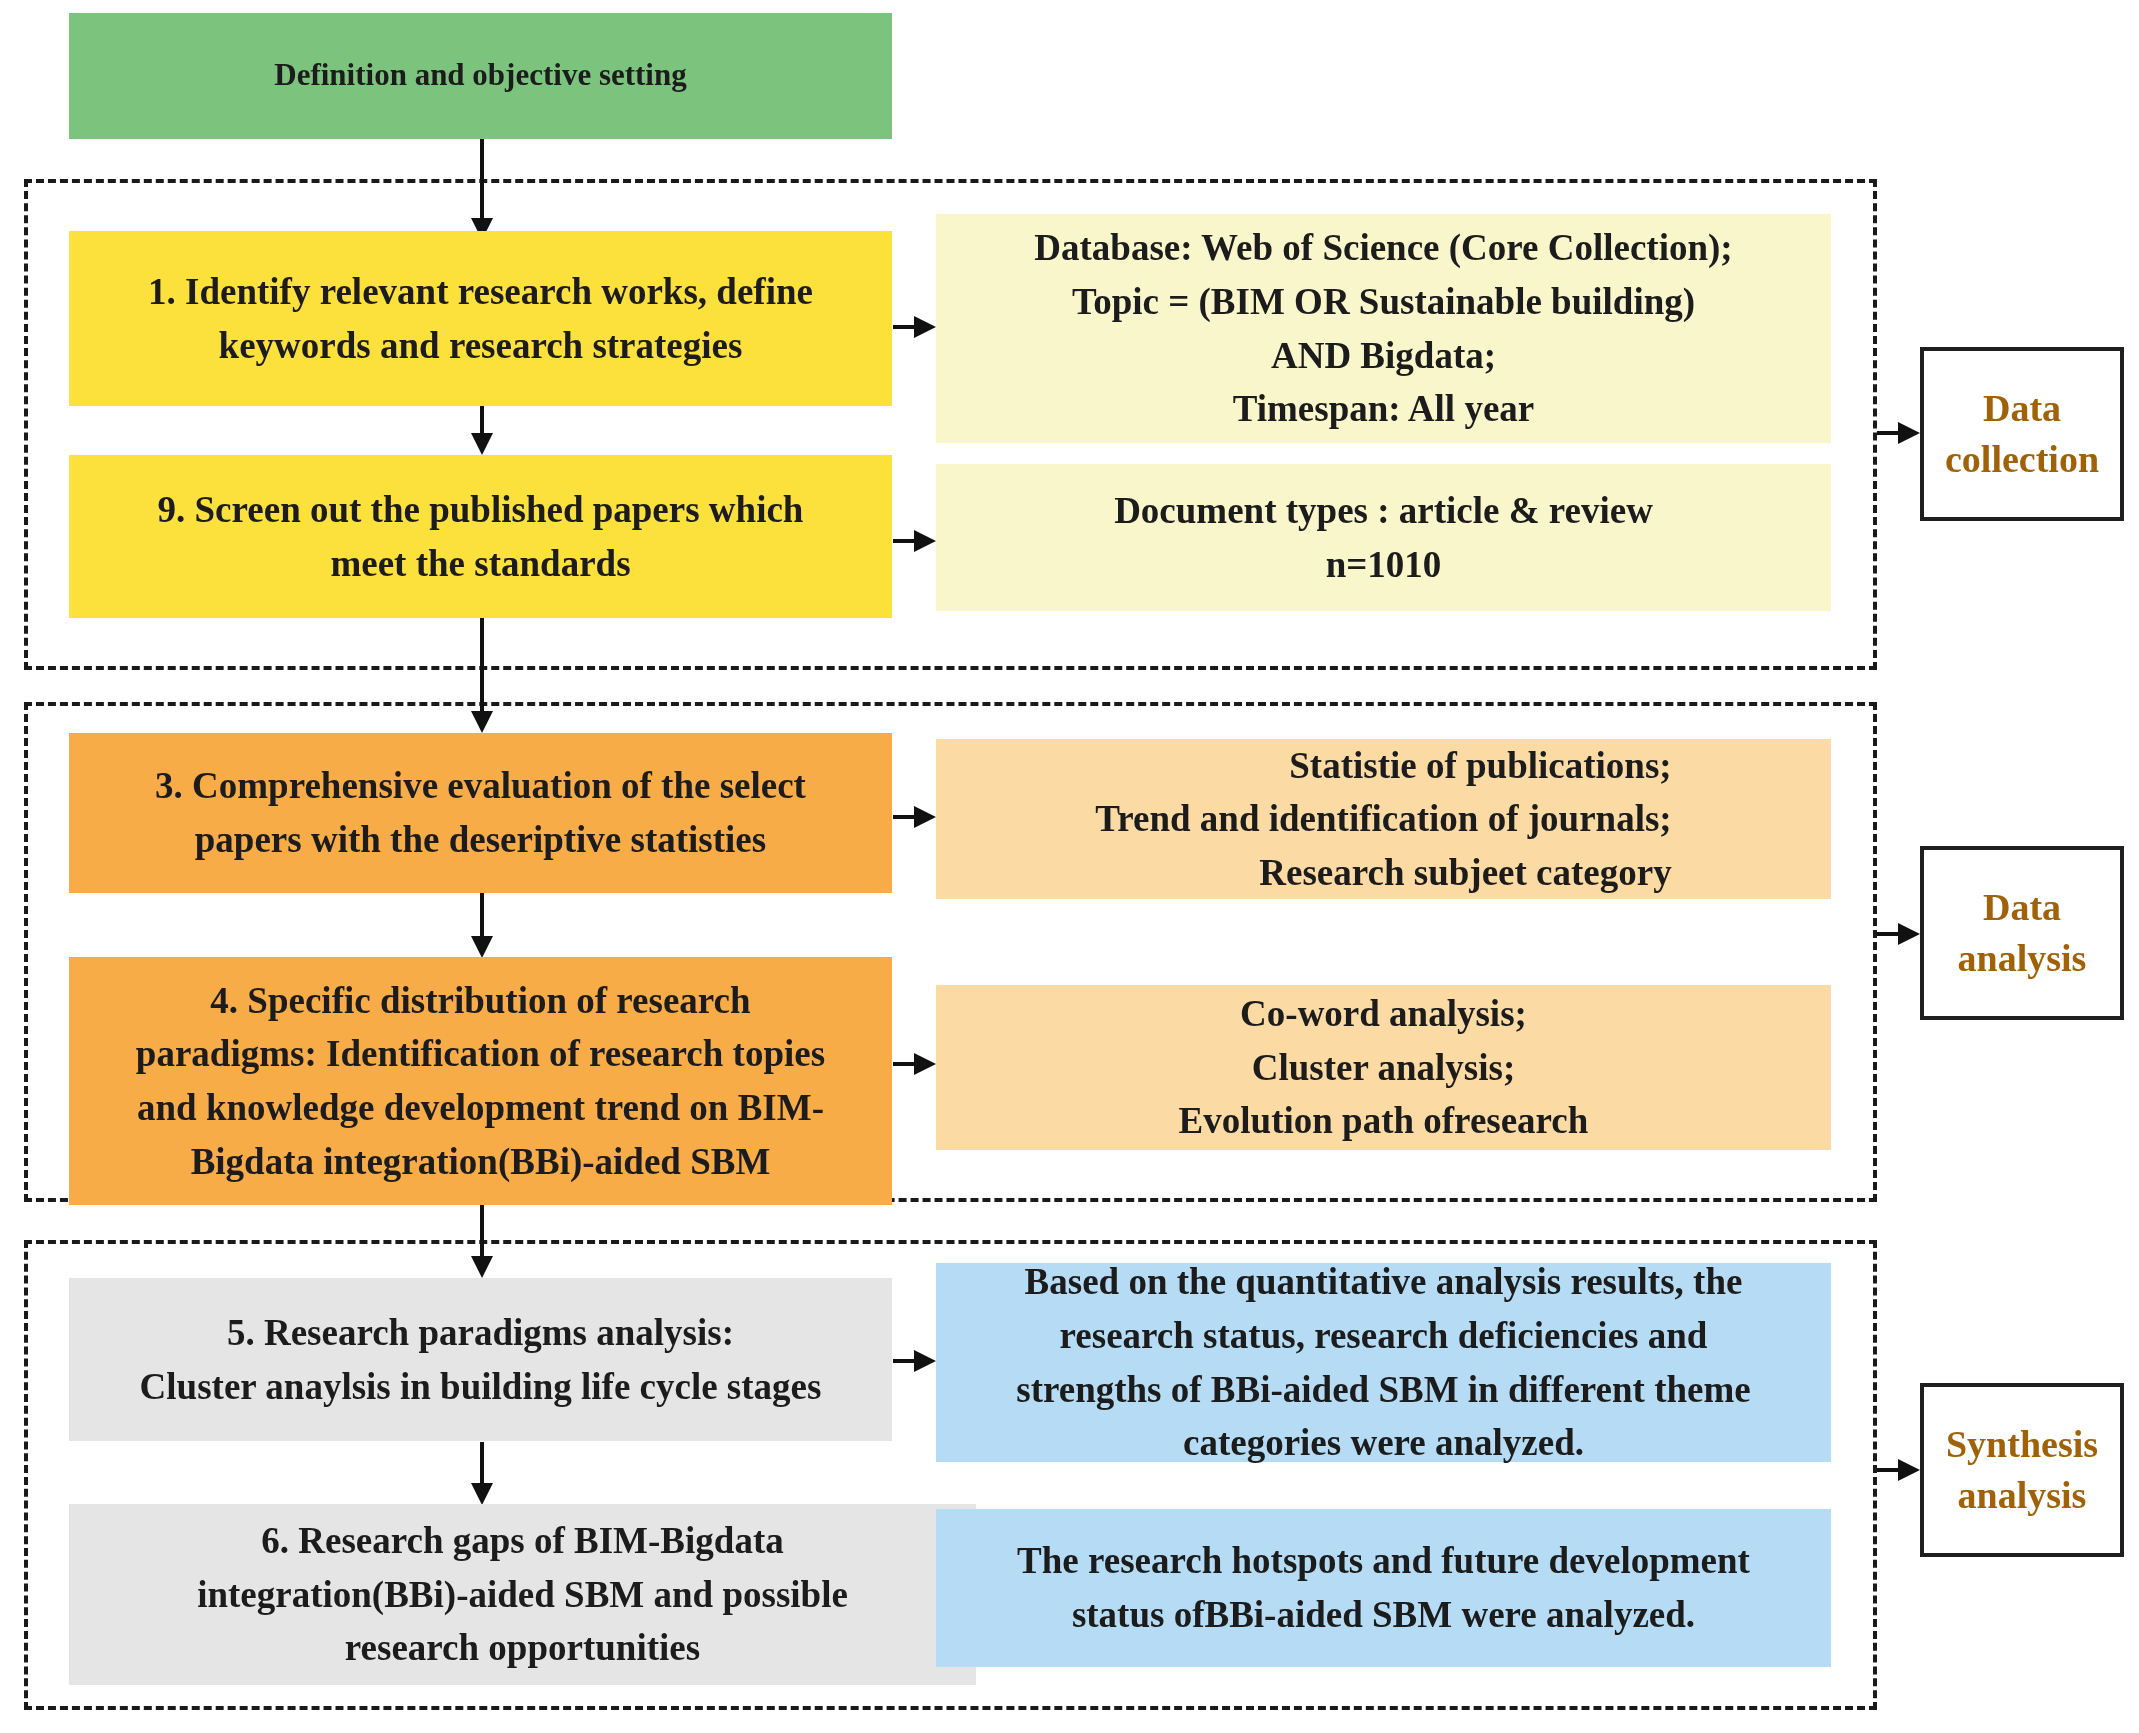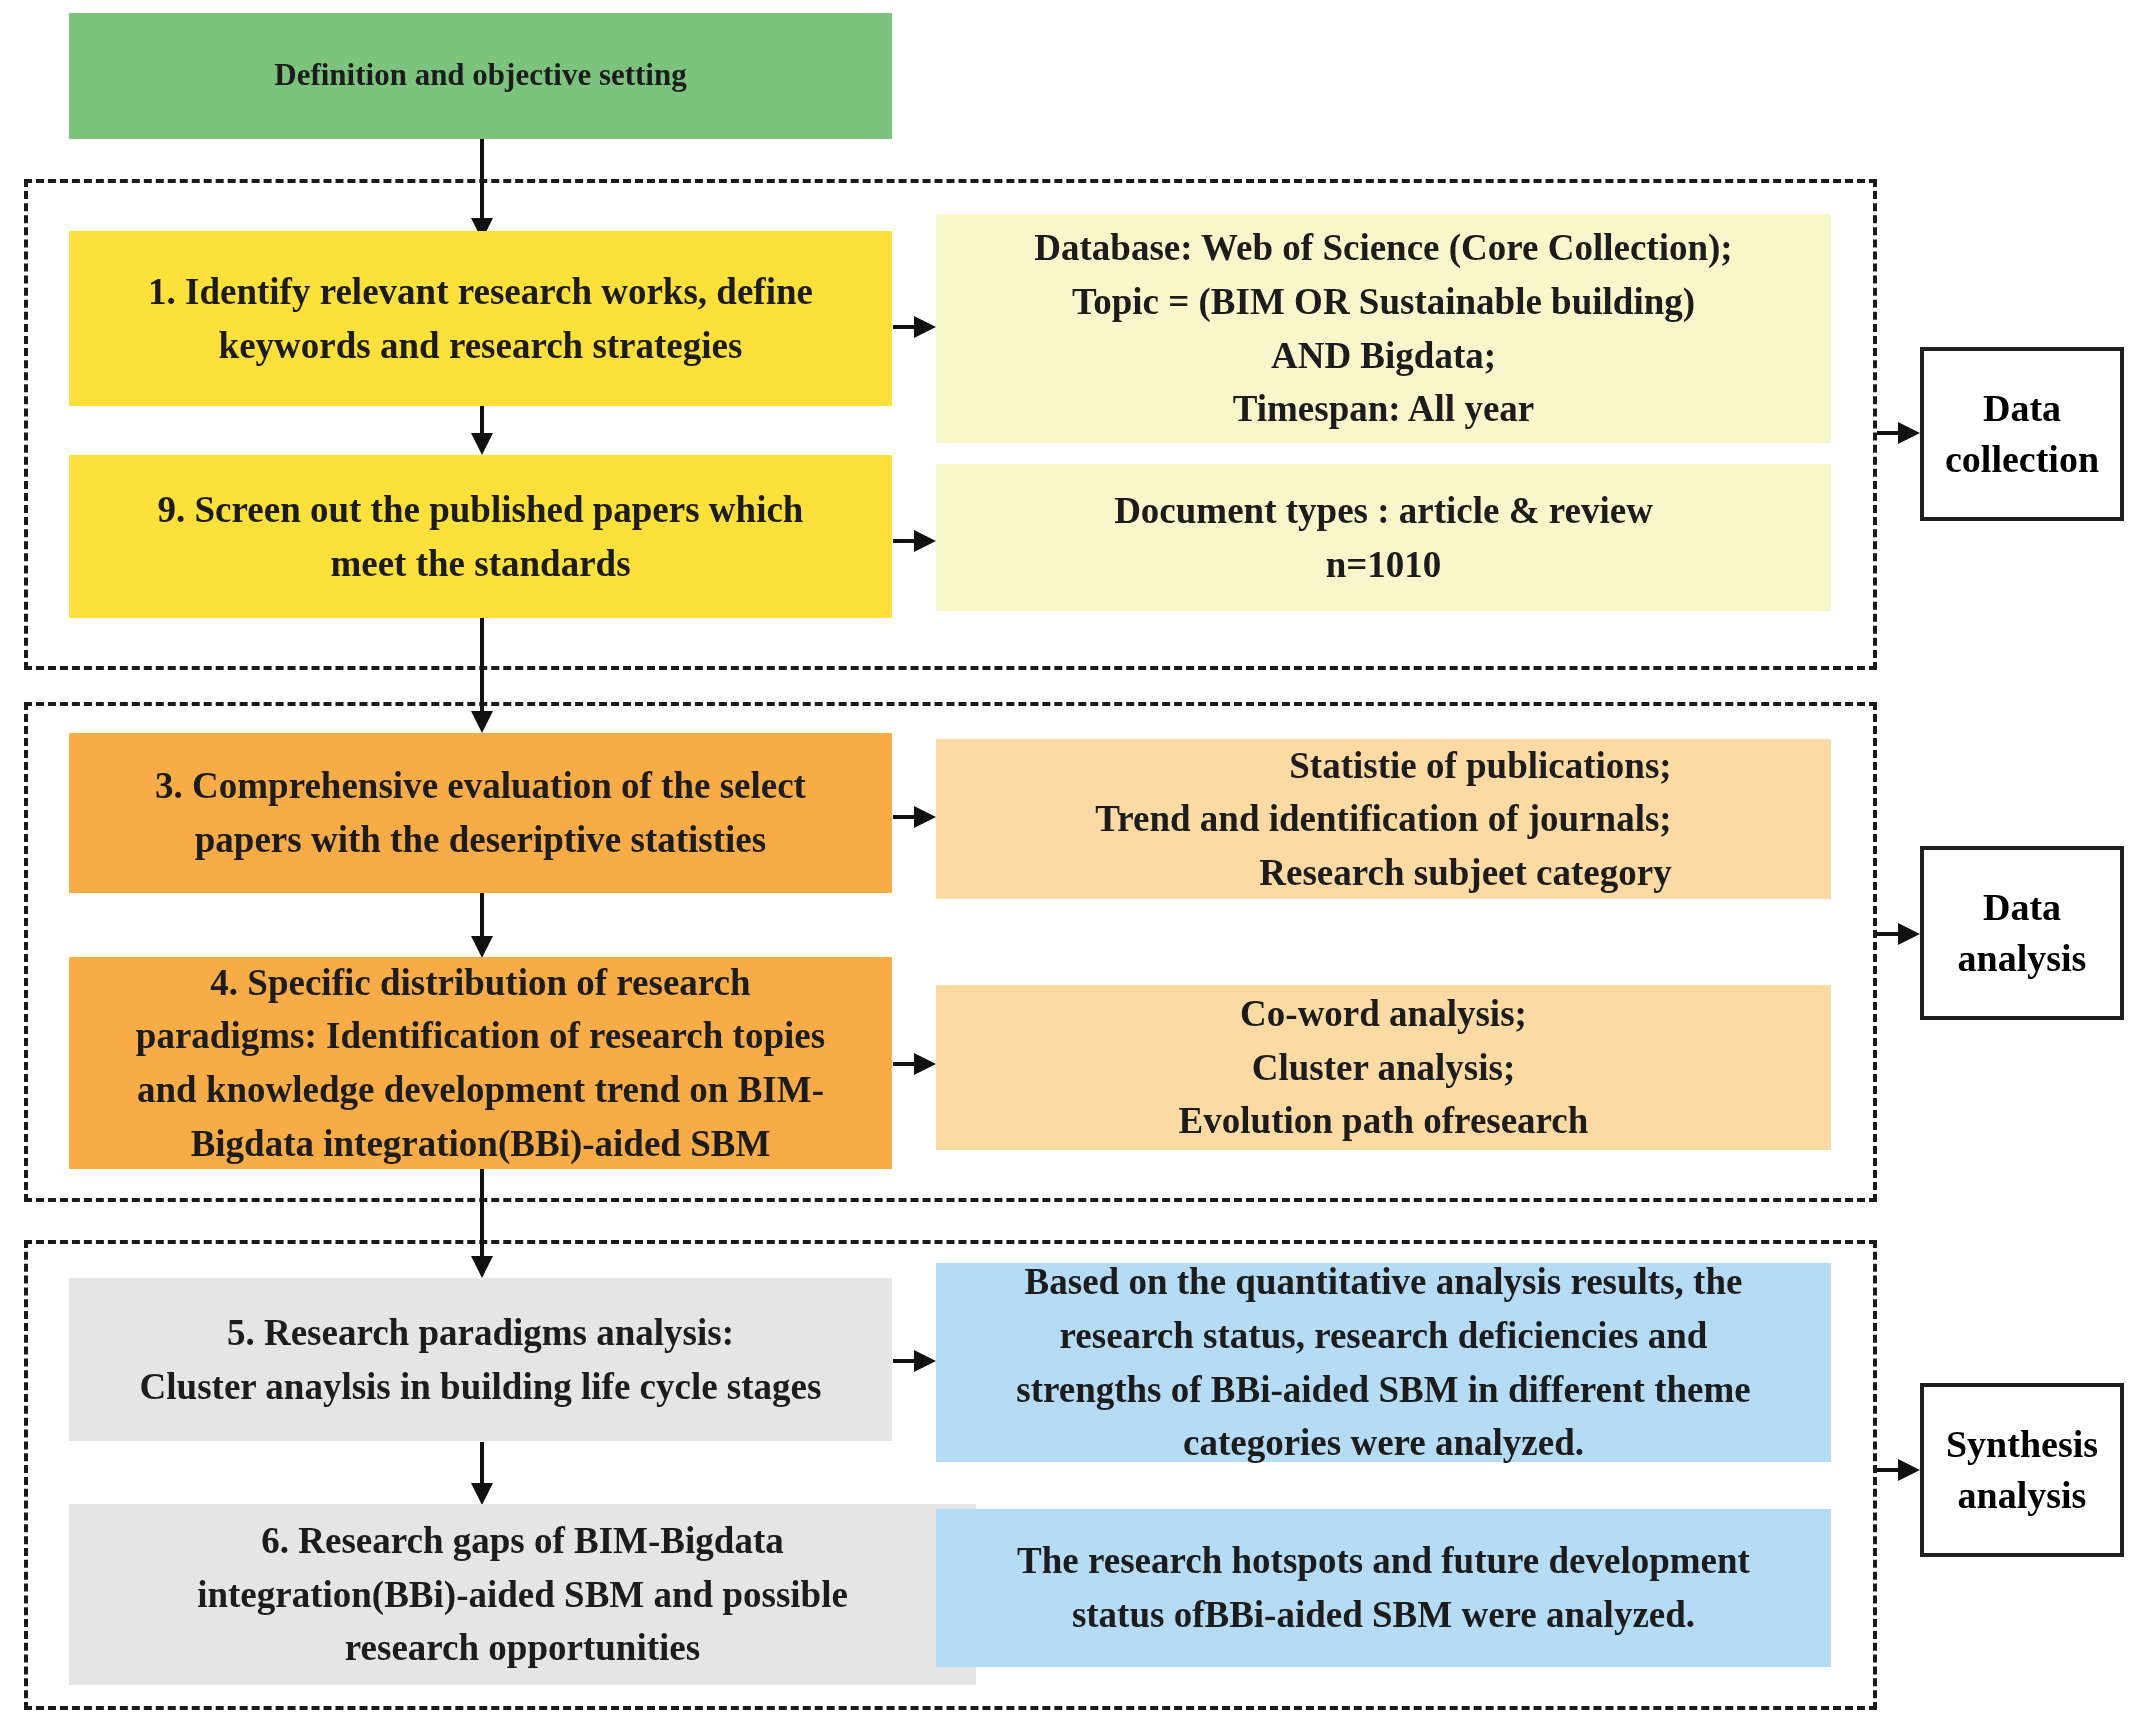--- a/index.html
+++ b/index.html
@@ -27,21 +27,21 @@
     position:absolute;left:24px;width:1853px;
     border:4.9px dashed #1a1a1a;box-sizing:border-box;
     background:transparent;z-index:0;
   }
   .box{z-index:2;}
 
   .phase{
     position:absolute;left:1920px;width:204px;height:174px;
     background:#ffffff;border:4.9px solid #1f1f1f;box-sizing:border-box;
     display:flex;align-items:center;justify-content:center;text-align:center;
-    font-weight:bold;font-size:38px;line-height:1.35;color:#000000;
+    font-weight:bold;font-size:38px;line-height:1.35;color:#a16207;
     white-space:pre-line;z-index:2;
   }
 
   .va{position:absolute;width:3.5px;background:#111111;z-index:1;}
   .va::after{
     content:"";position:absolute;bottom:-21px;left:50%;transform:translateX(-50%);
     border-left:11.8px solid transparent;border-right:11.8px solid transparent;
     border-top:22px solid #111111;
   }
   .ha{position:absolute;height:3.5px;background:#111111;z-index:1;}
@@ -61,21 +61,21 @@
   <div class="section" style="top:1240px;height:470px;"></div>
 
   <div class="box c-green" style="left:69px;top:12.5px;width:823px;height:126px;">Definition and objective setting</div>
 
   <div class="box c-yellow" style="left:69px;top:231px;width:823px;height:175px;">1. Identify relevant research works, define
 keywords and research strategies</div>
   <div class="box c-yellow" style="left:69px;top:455px;width:823px;height:163px;">9. Screen out the published papers which
 meet the standards</div>
   <div class="box c-orange" style="left:69px;top:733px;width:823px;height:160px;">3. Comprehensive evaluation of the select
 papers with the deseriptive statisties</div>
-  <div class="box c-orange" style="left:69px;top:957px;width:823px;height:212px;">4. Specific distribution of research
+  <div class="box c-orange" style="left:69px;top:957px;width:823px;height:248px;">4. Specific distribution of research
 paradigms: Identification of research topies
 and knowledge development trend on BIM-
 Bigdata integration(BBi)-aided SBM</div>
   <div class="box c-blue" style="left:69px;top:1278px;width:823px;height:163px;">5. Research paradigms analysis:
 Cluster anaylsis in building life cycle stages</div>
   <div class="box c-blue" style="left:69px;top:1504px;width:907px;height:181px;">6. Research gaps of BIM-Bigdata
 integration(BBi)-aided SBM and possible
 research opportunities</div>
 
   <div class="box c-paleyellow" style="left:936px;top:214px;width:895px;height:229px;">Database: Web of Science (Core Collection);

